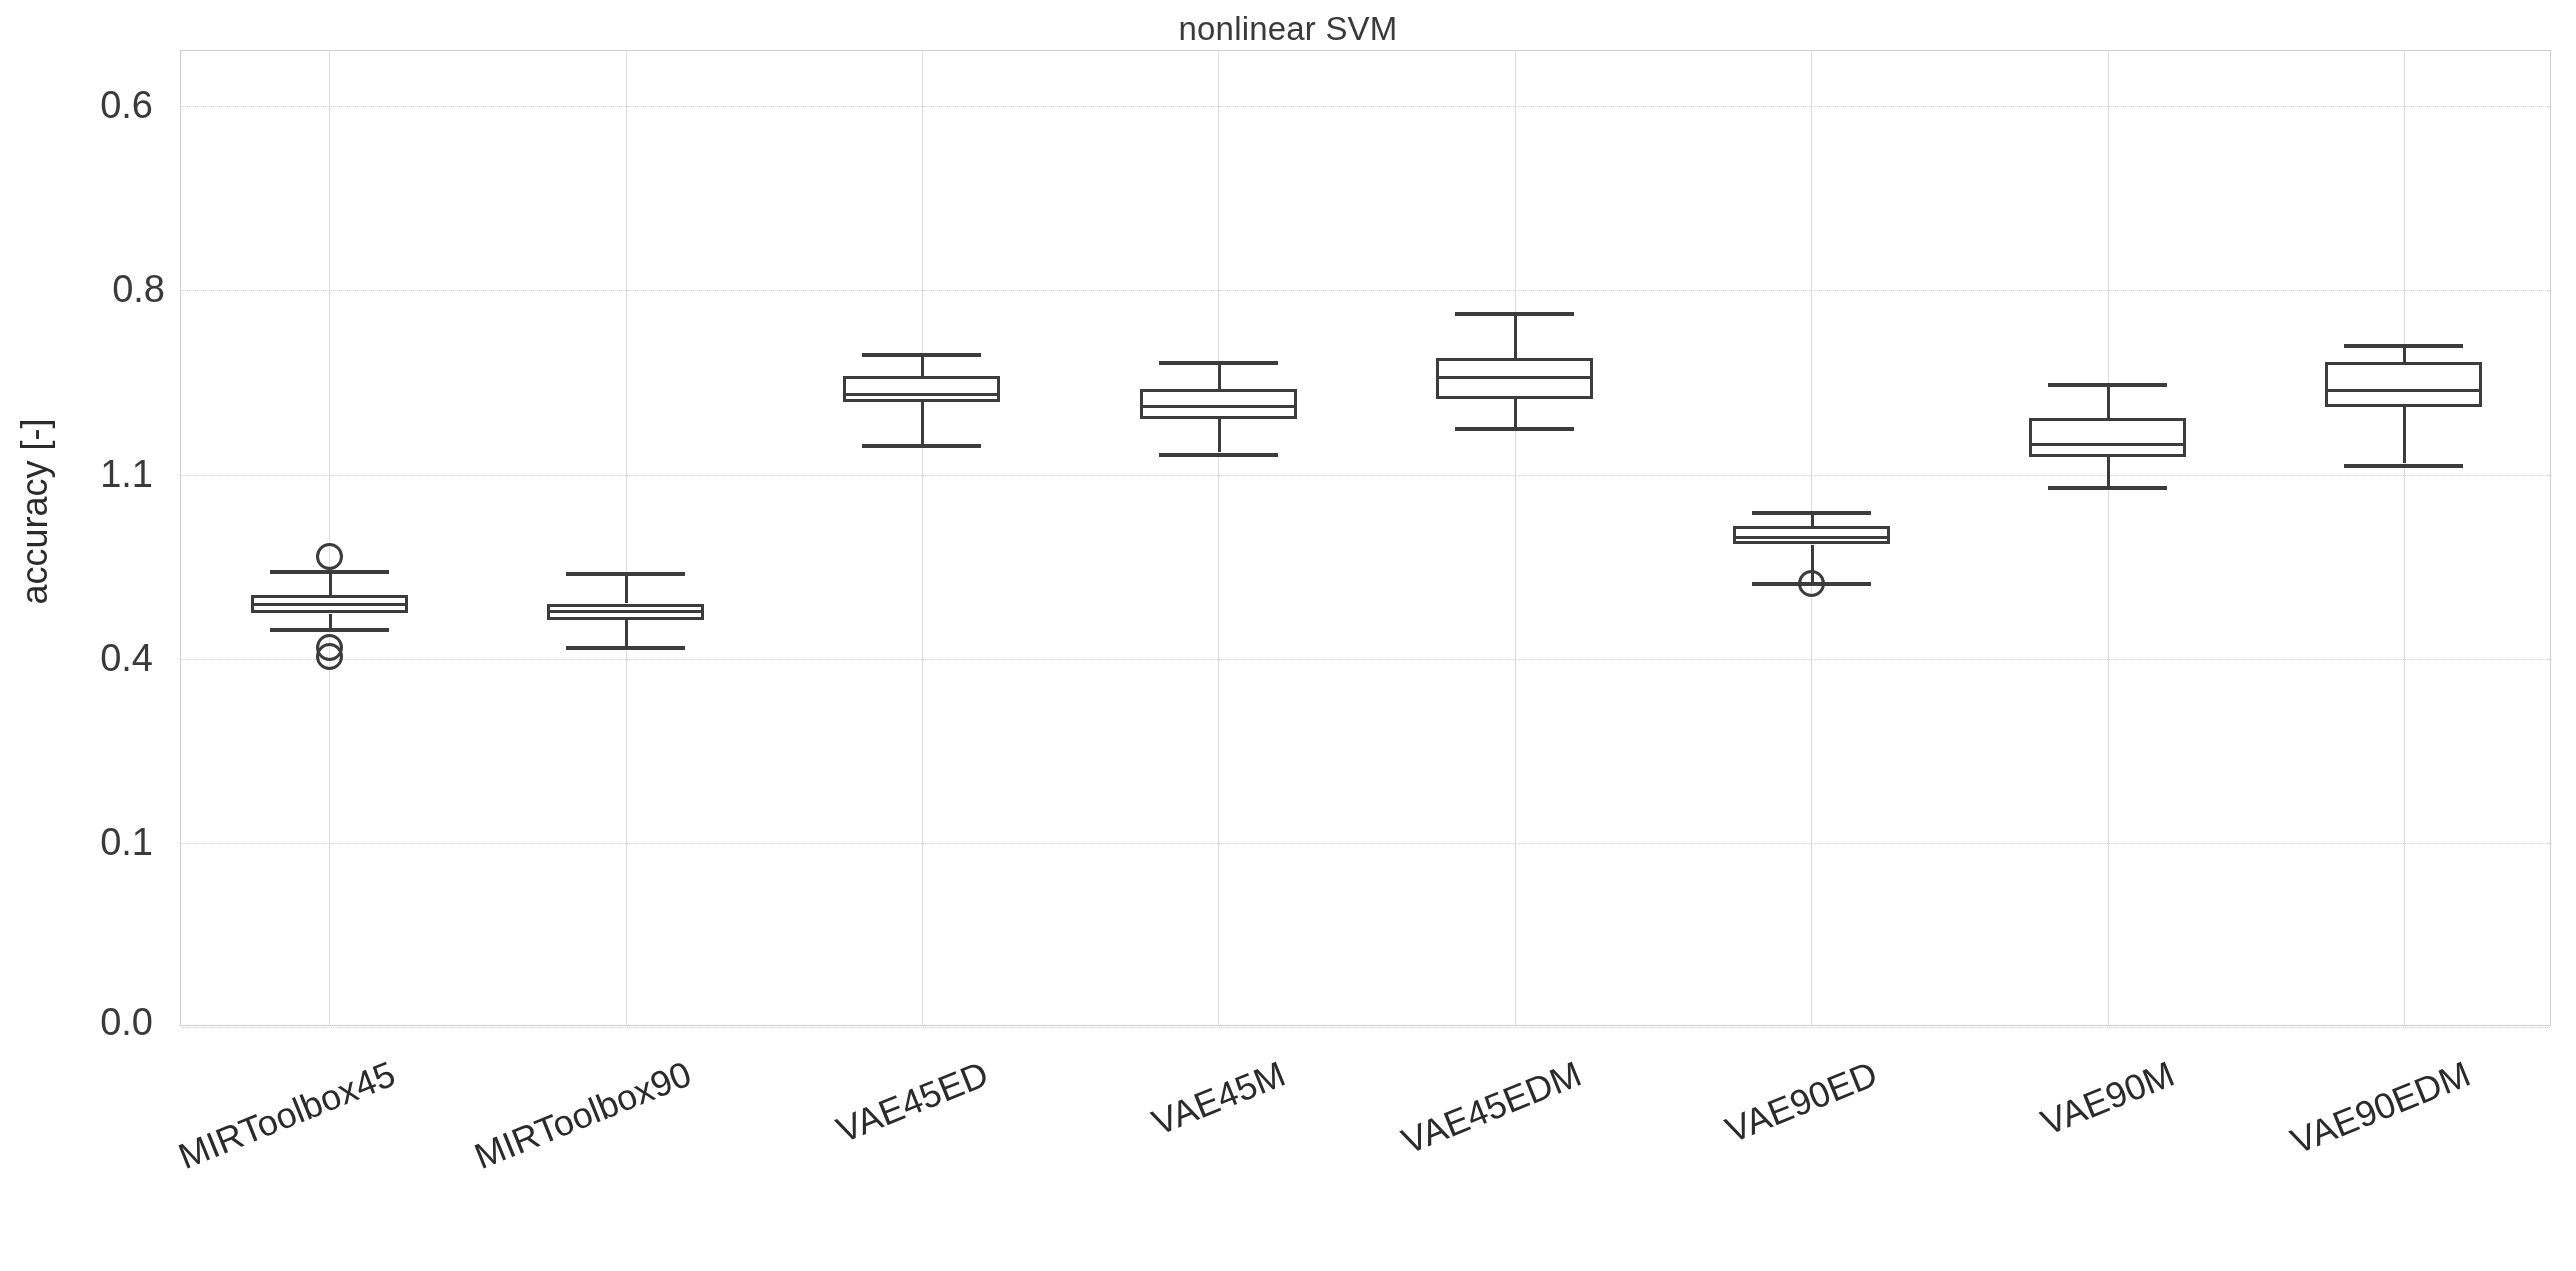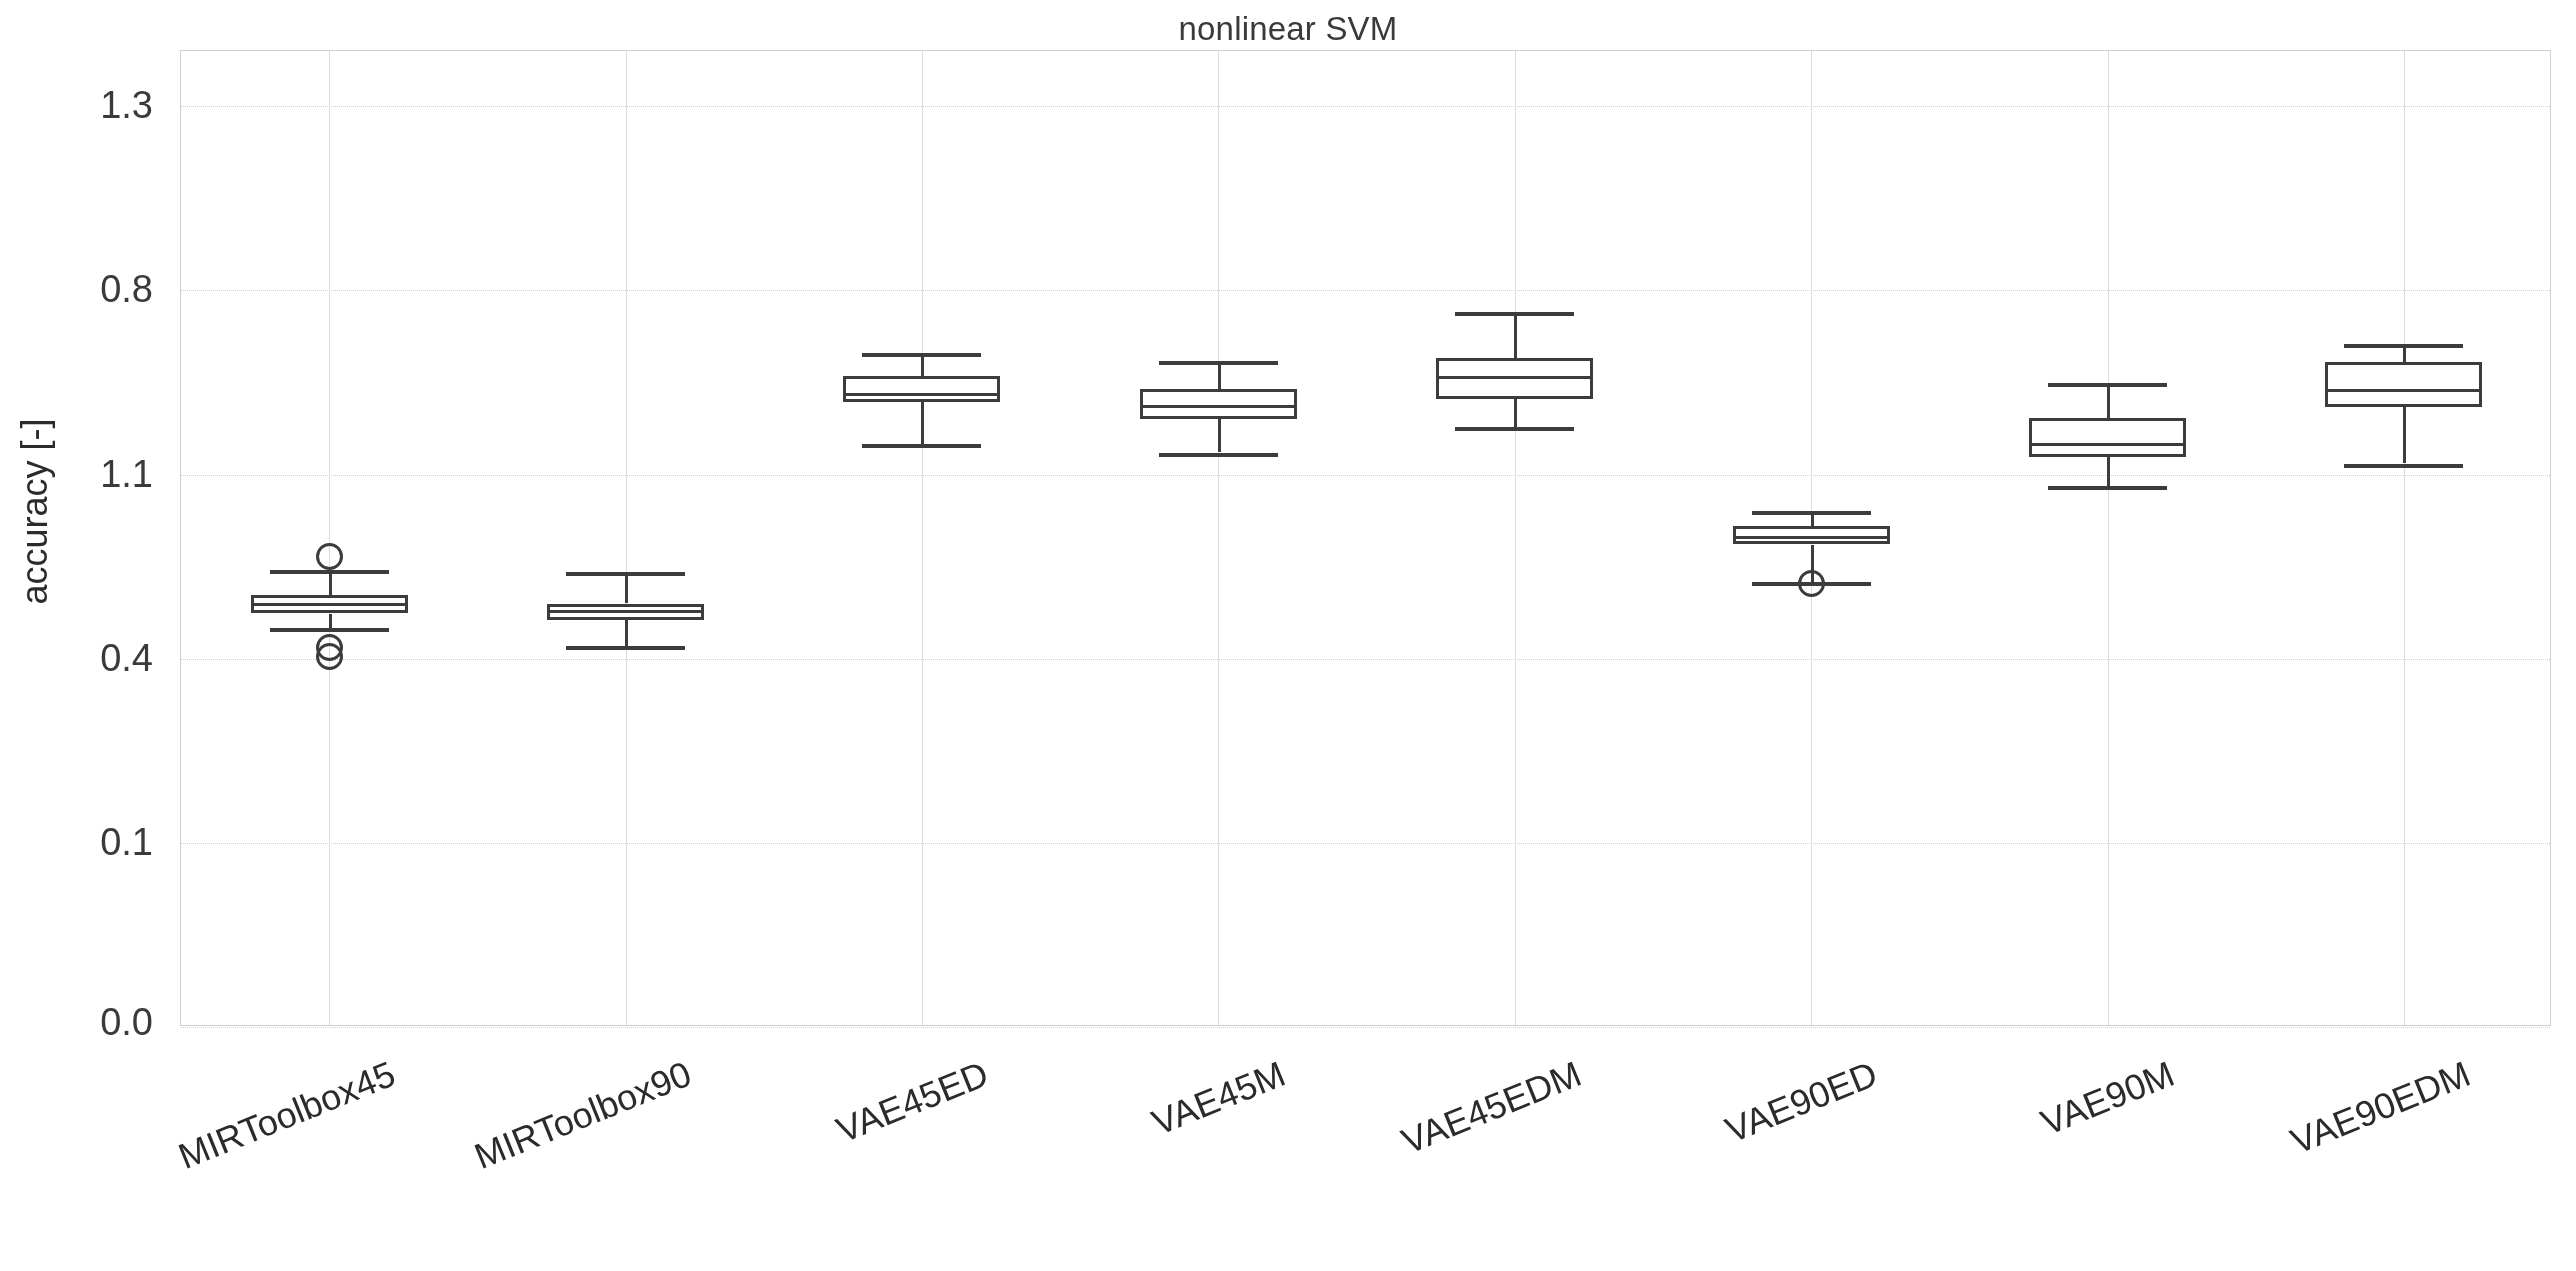--- a/index.html
+++ b/index.html
@@ -61,22 +61,22 @@
 
   <div id="ylabel-wrap">
     <span id="ylabel">accuracy [-]</span>
   </div>
 
   <div id="ytick-layer">
       <div class="ytick" style="top: 1022px;">0.0</div>
       <div class="ytick" style="top: 842px;">0.1</div>
       <div class="ytick" style="top: 658px;">0.4</div>
       <div class="ytick" style="top: 474px;">1.1</div>
-      <div class="ytick" style="top: 289px;">0.8</div>
-      <div class="ytick" style="top: 105px;">1.3</div>
+      <div class="ytick" style="top: 289px; padding-left: 12px;">0.8</div>
+      <div class="ytick" style="top: 105px;">0.6</div>
     </div>
   <div id="xtick-layer">
       <div class="xtick" style="left: 388px; top: 1053px; margin-left: -232px; transform-origin: right top;">MIRToolbox45</div>
       <div class="xtick" style="left: 684px; top: 1053px; margin-left: -232px; transform-origin: right top;">MIRToolbox90</div>
       <div class="xtick" style="left: 980px; top: 1053px; margin-left: -161px; transform-origin: right top;">VAE45ED</div>
       <div class="xtick" style="left: 1277px; top: 1053px; margin-left: -141px; transform-origin: right top;">VAE45M</div>
       <div class="xtick" style="left: 1573px; top: 1053px; margin-left: -191px; transform-origin: right top;">VAE45EDM</div>
       <div class="xtick" style="left: 1869px; top: 1053px; margin-left: -161px; transform-origin: right top;">VAE90ED</div>
       <div class="xtick" style="left: 2166px; top: 1053px; margin-left: -141px; transform-origin: right top;">VAE90M</div>
       <div class="xtick" style="left: 2462px; top: 1053px; margin-left: -191px; transform-origin: right top;">VAE90EDM</div>

